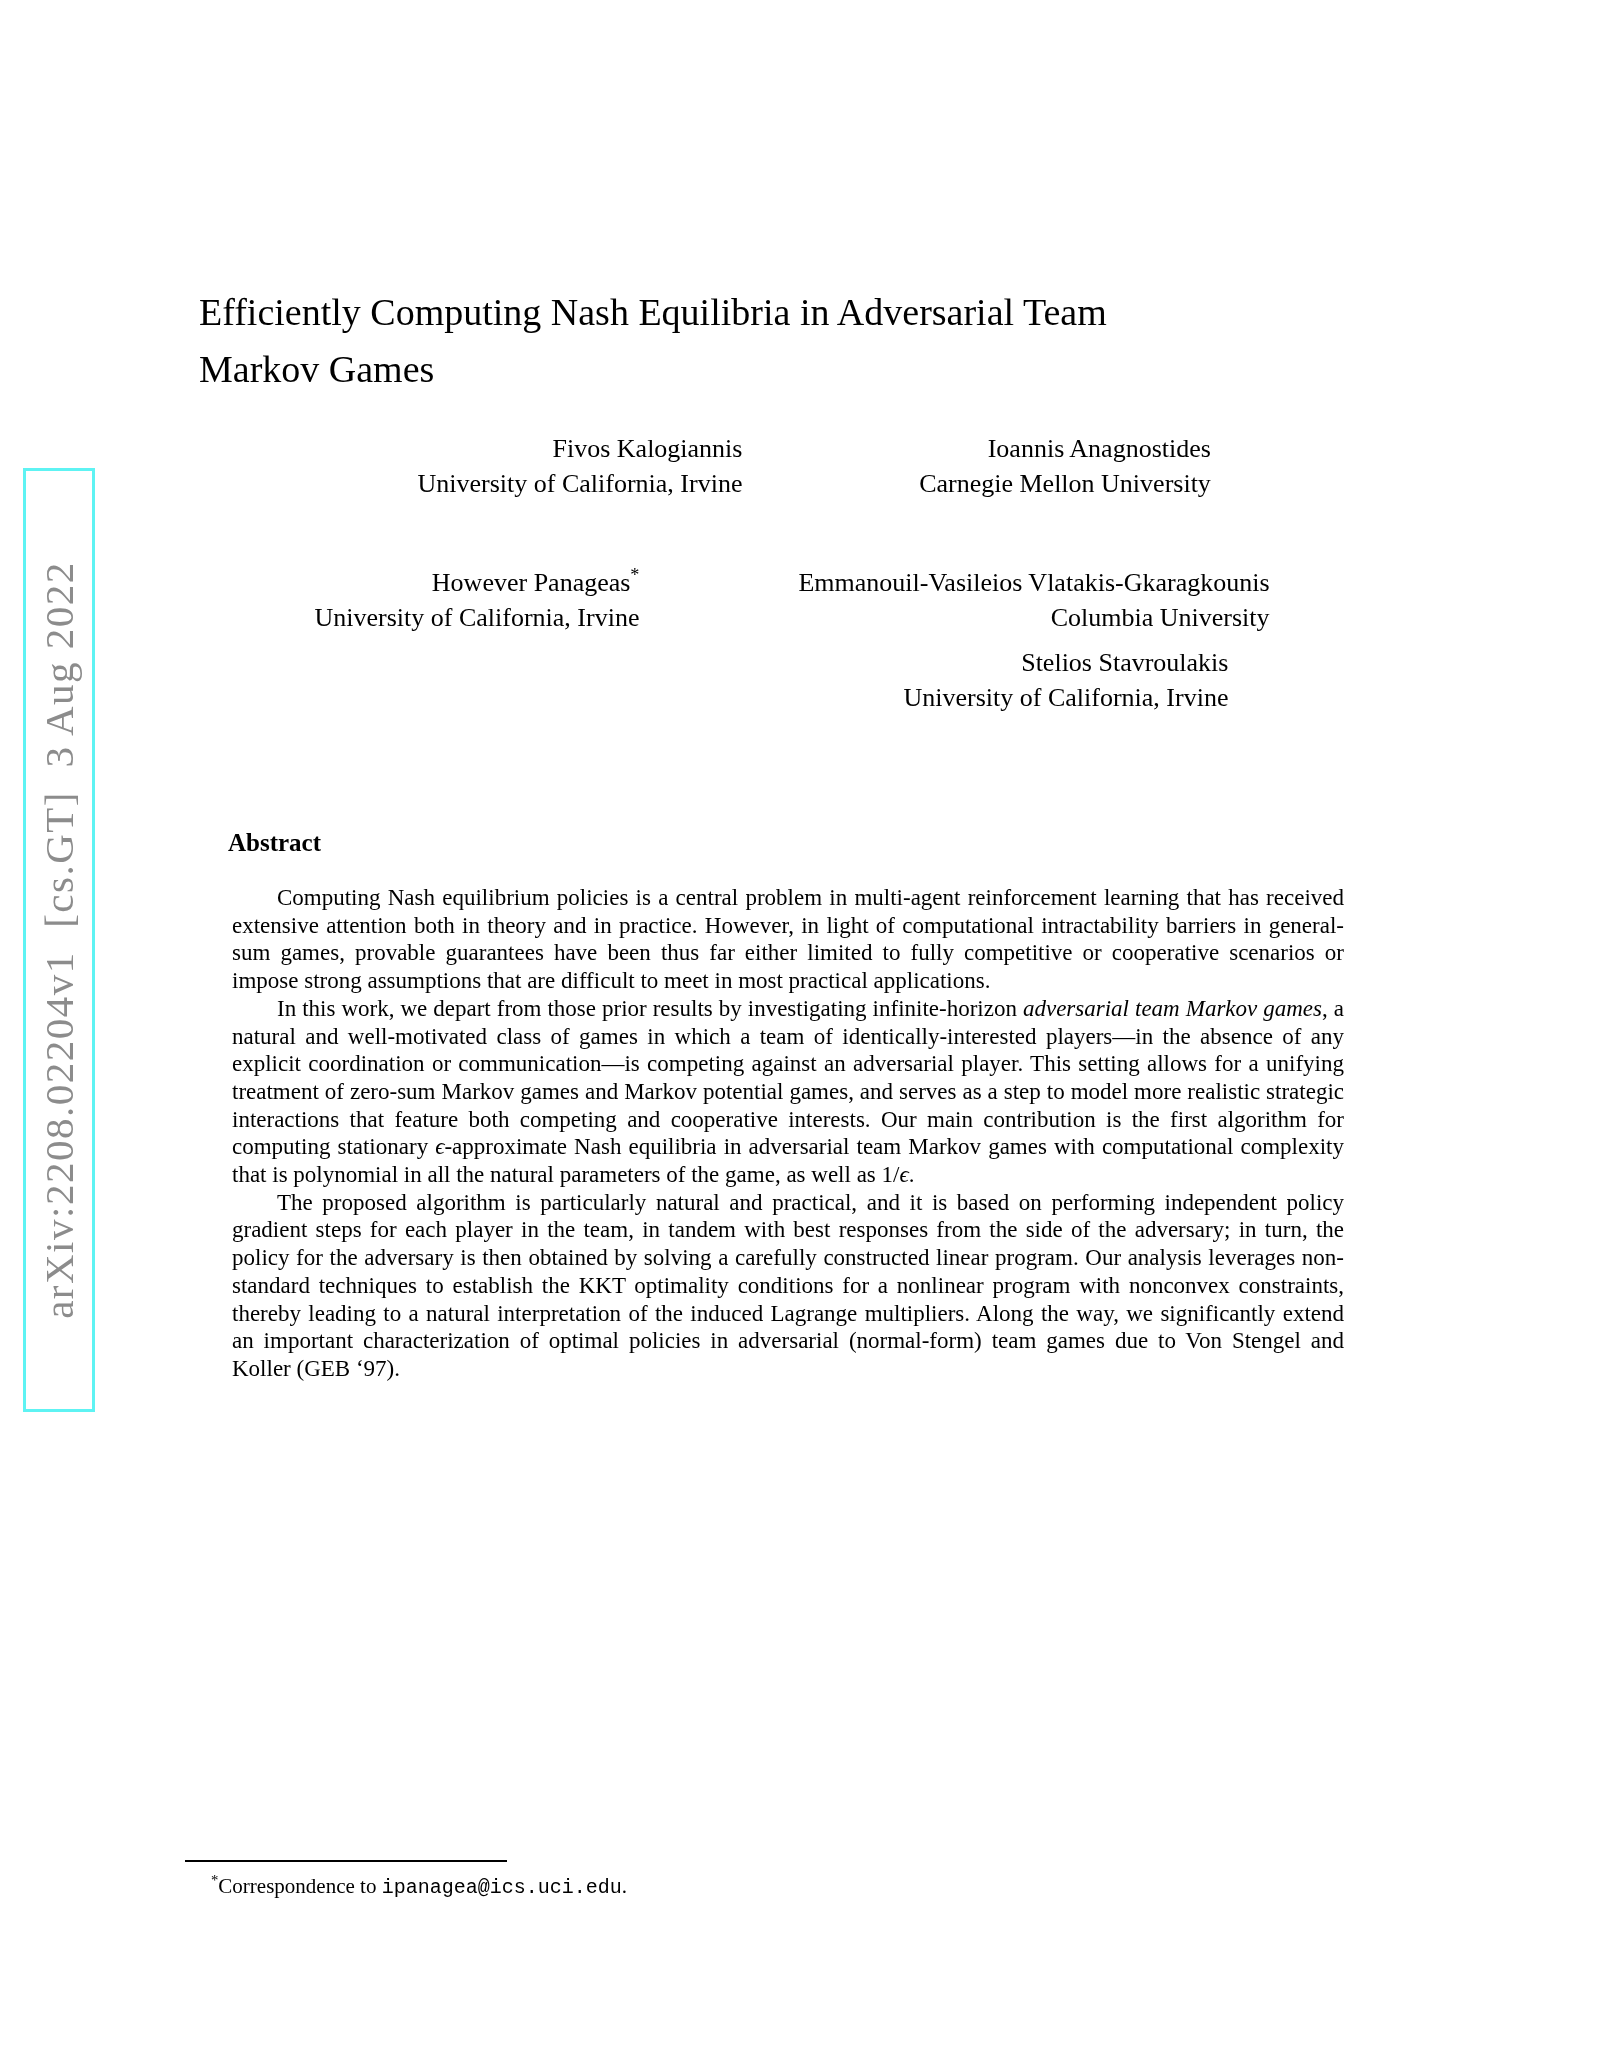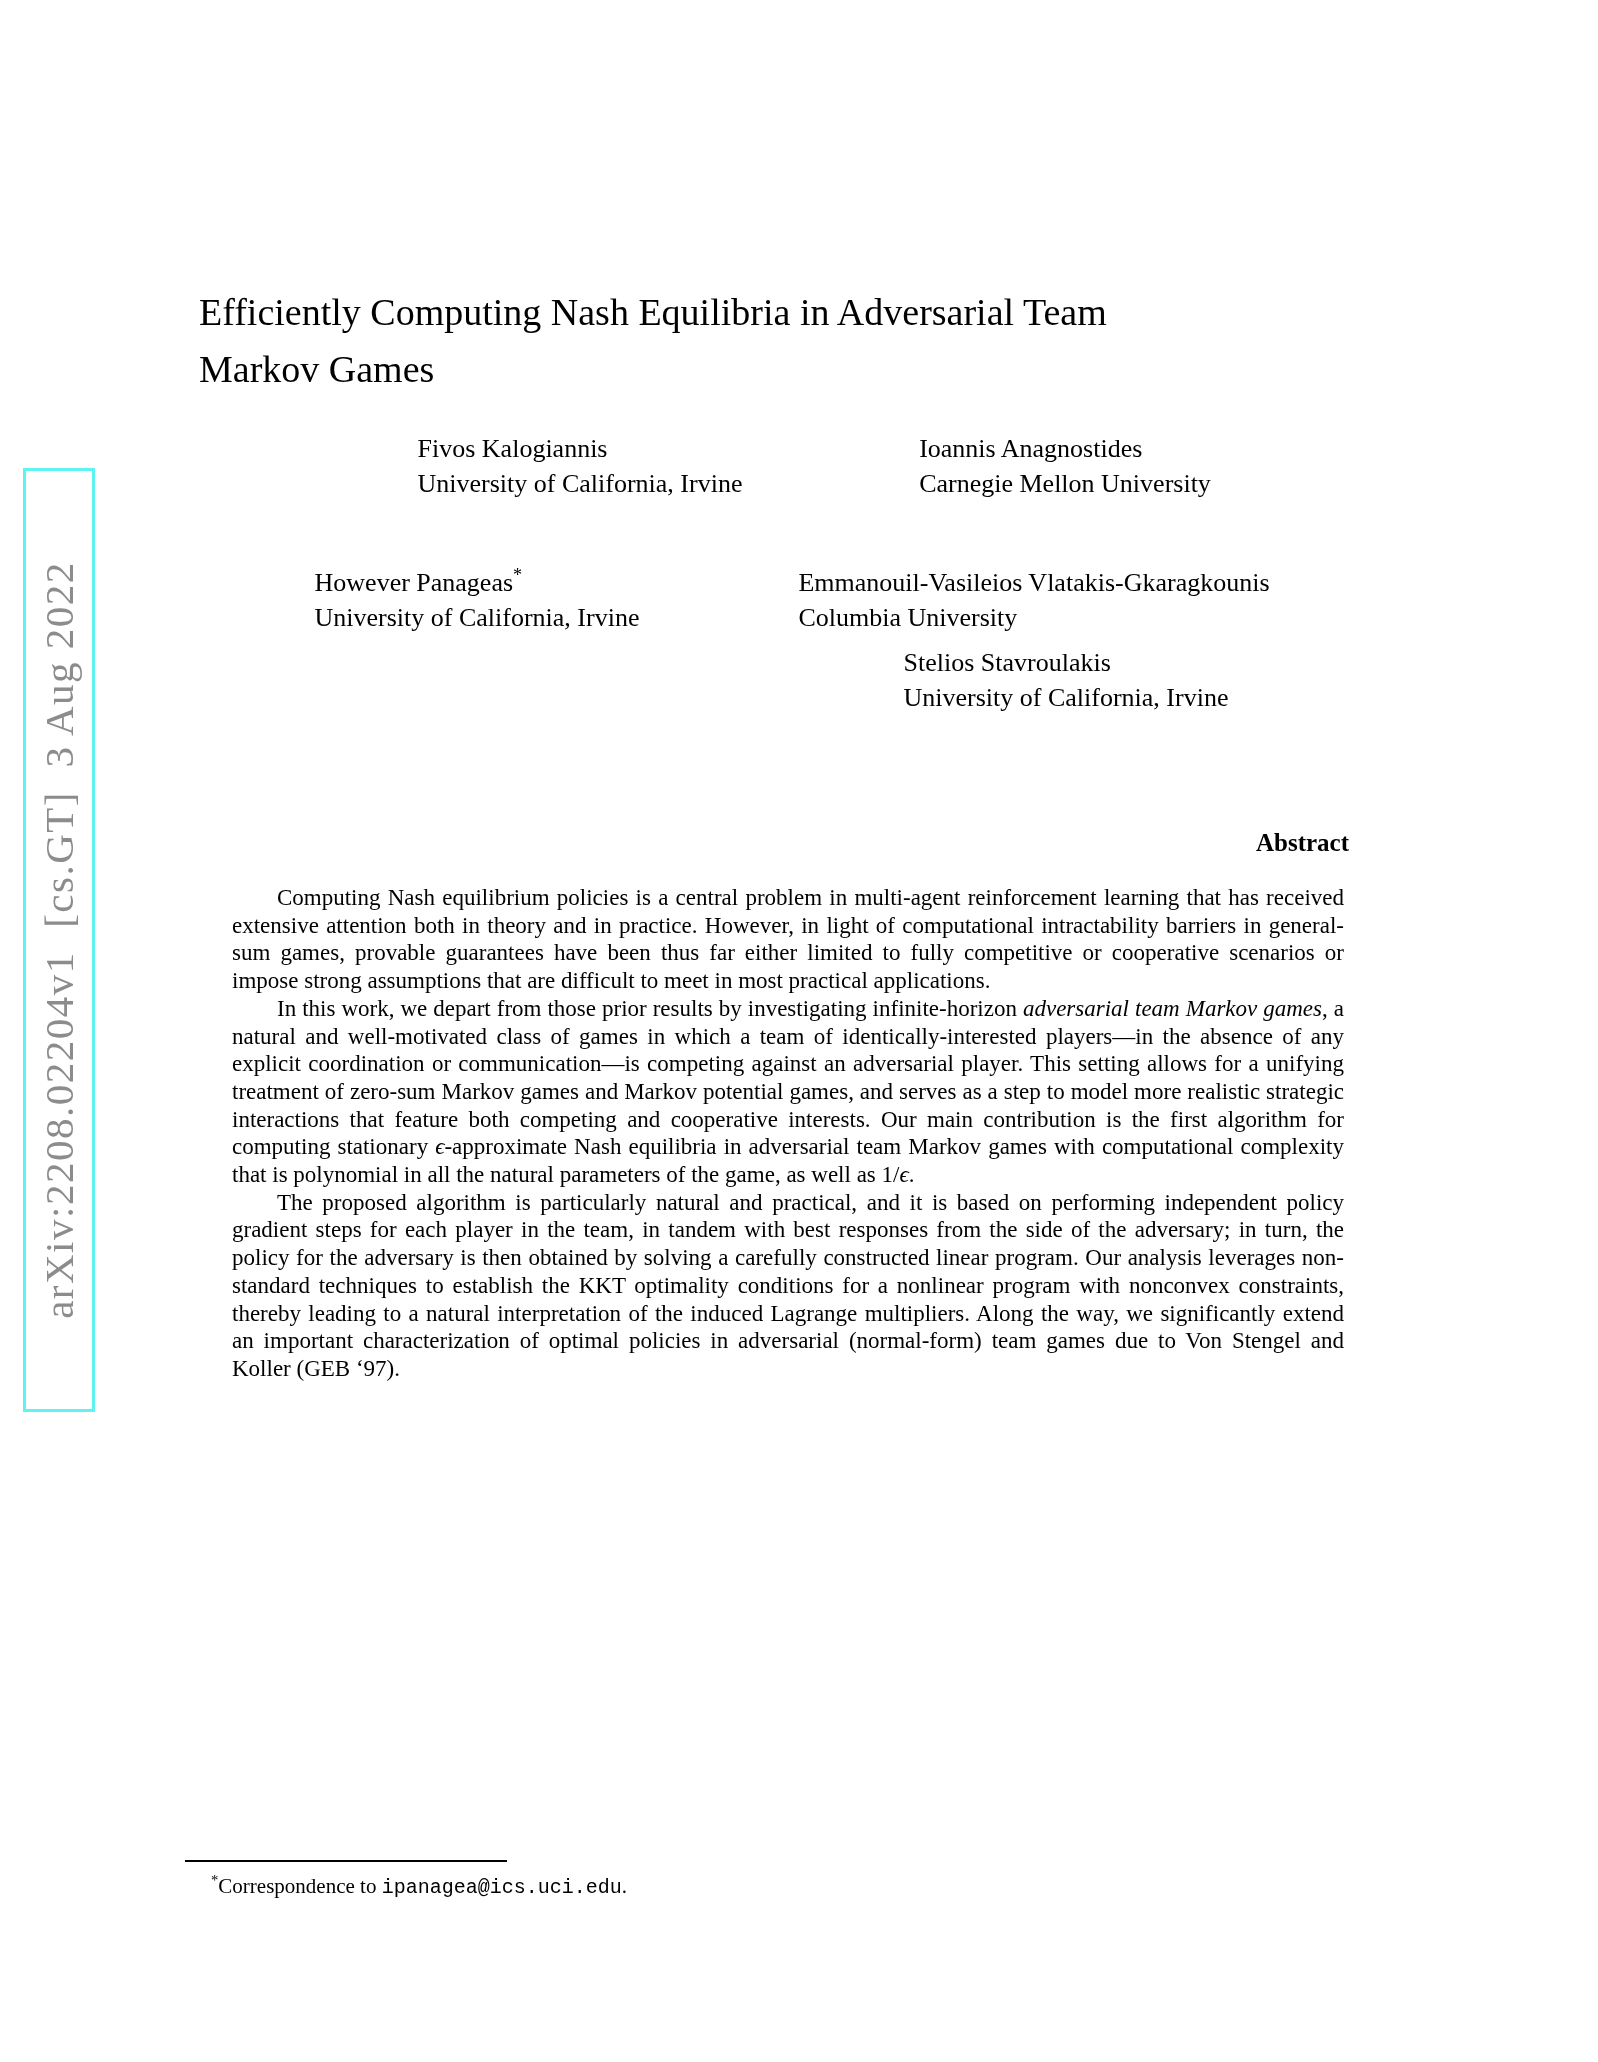--- a/index.html
+++ b/index.html
@@ -45,34 +45,34 @@
     font-size: 38px;
     font-weight: normal;
     line-height: 57px;
   }
   .title-line { display: block; }
 
   
   .author-cell {
     position: absolute;
     transform: translateX(-50%);
-    text-align: left;
+    text-align: right;
     font-size: 26px;
     line-height: 35px;
     white-space: nowrap;
   }
   .author-name sup { font-size: 70%; }
 
   
   .abstract-heading {
     position: absolute;
-    left: 237px;
+    left: 228px;
     top: 829px;
     width: 1112px;
-    text-align: right;
+    text-align: left;
     font-weight: bold;
     font-size: 25px;
   }
   .abstract-body {
     position: absolute;
     left: 232px;
     top: 884px;
     width: 1112px;
     font-size: 23px;
     line-height: 27.7px;

